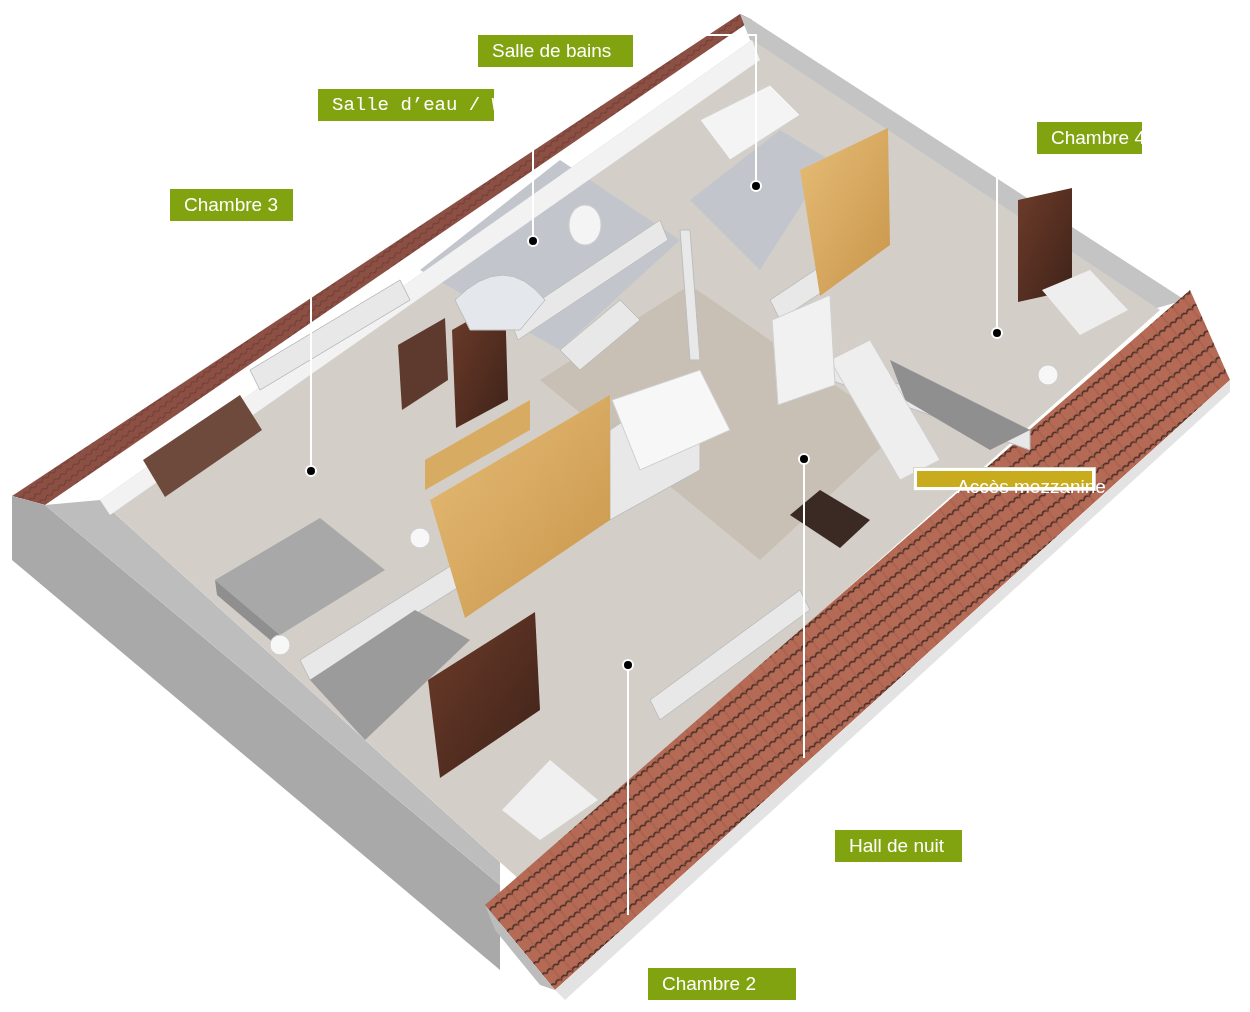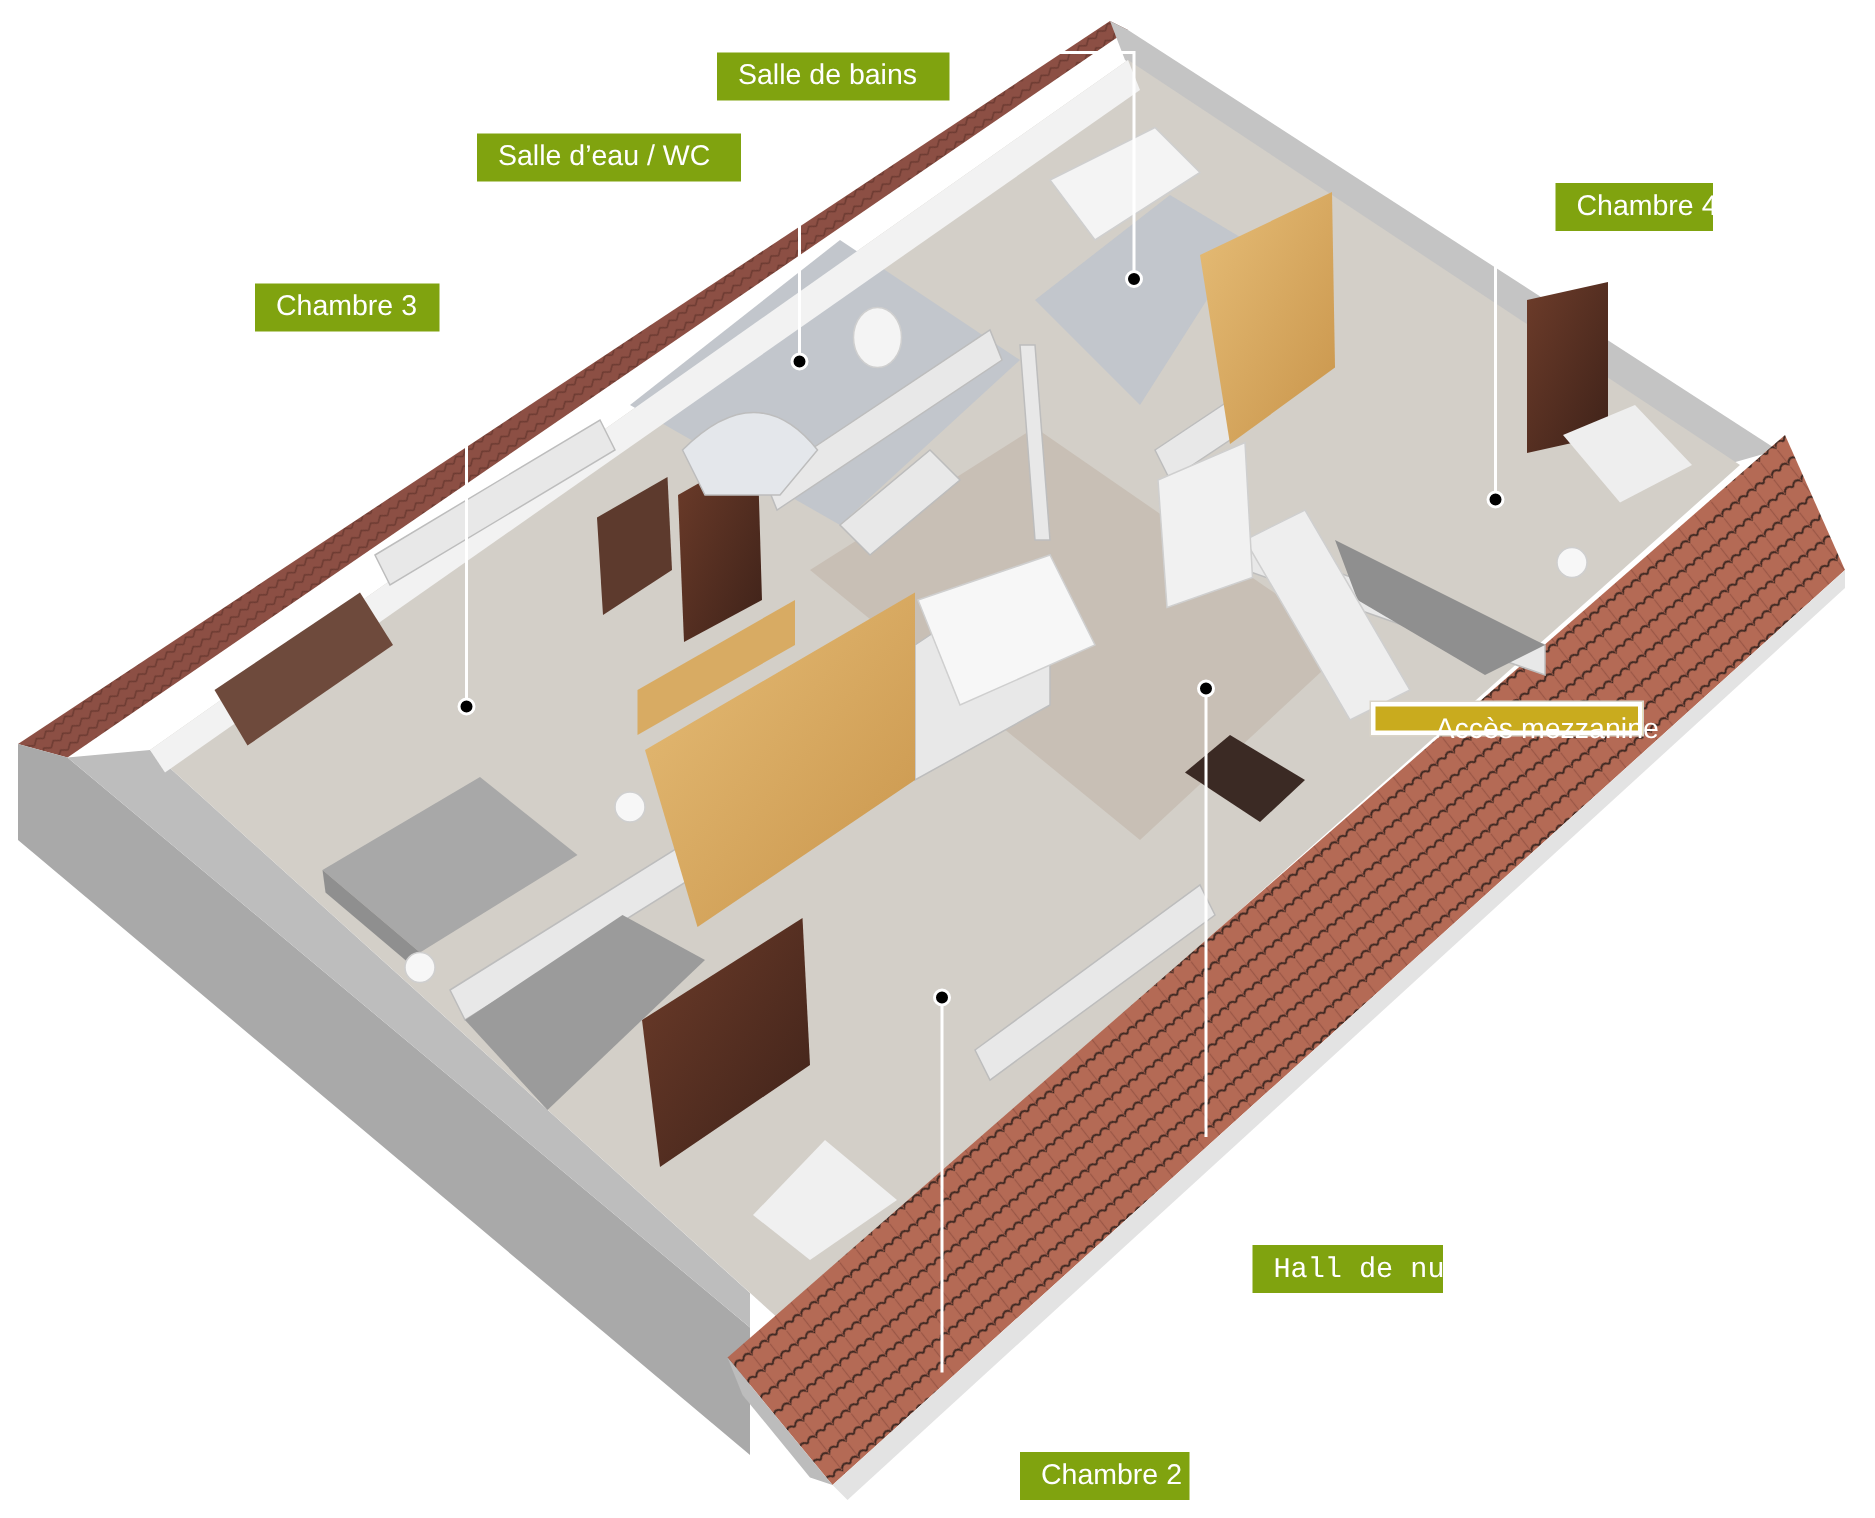--- a/index.html
+++ b/index.html
@@ -131,18 +131,18 @@
     <circle cx="756" cy="186" r="5"></circle>
     <circle cx="533" cy="241" r="5"></circle>
     <circle cx="311" cy="471" r="5"></circle>
     <circle cx="997" cy="333" r="5"></circle>
     <circle cx="804" cy="459" r="5"></circle>
     <circle cx="628" cy="665" r="5"></circle>
   </g>
 </svg>
 
 <div class="room-label green" style="left:478px; top:15px; width:155px;">Salle de bains</div>
-<div class="room-label green" style="left:318px; top:69px; width:176px;">Salle d’eau / WC</div>
+<div class="room-label green" style="left:318px; top:69px; width:176px;font-family:Liberation Mono, monospace;">Salle d’eau / WC</div>
 <div class="room-label green" style="left:170px; top:169px; width:123px;">Chambre 3</div>
 <div class="room-label green" style="left:1037px; top:102px; width:105px;">Chambre 4</div>
 <div class="room-label gold" style="left:914px; top:468px; width:181px;">Accès mezzanine</div>
-<div class="room-label green" style="left:835px; top:810px; width:127px;font-family:Liberation Mono, monospace;">Hall de nuit</div>
-<div class="room-label green" style="left:680px; top:948px; width:113px;">Chambre 2</div>
+<div class="room-label green" style="left:835px; top:810px; width:127px;">Hall de nuit</div>
+<div class="room-label green" style="left:648px; top:948px; width:148px;">Chambre 2</div>
 
 </body></html>

